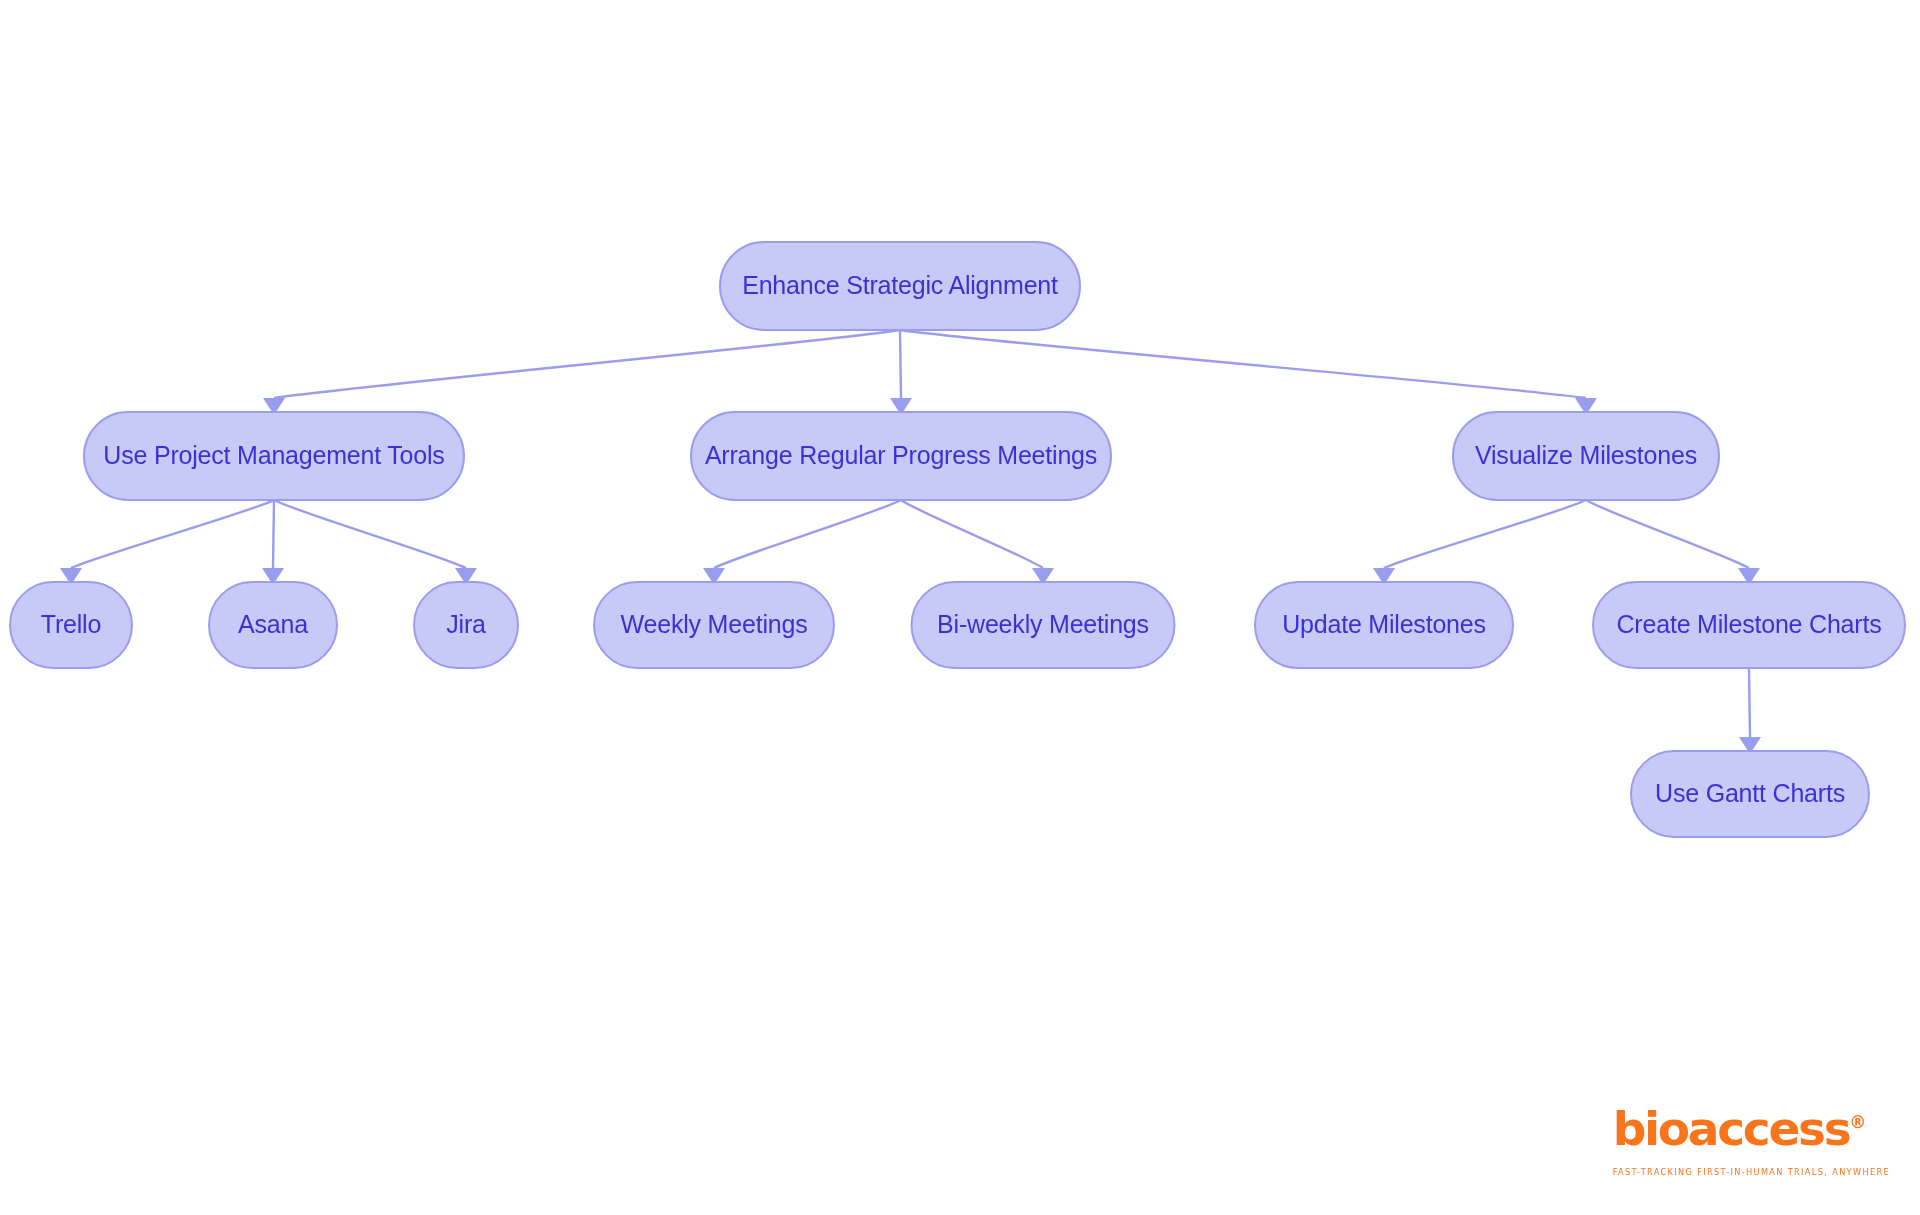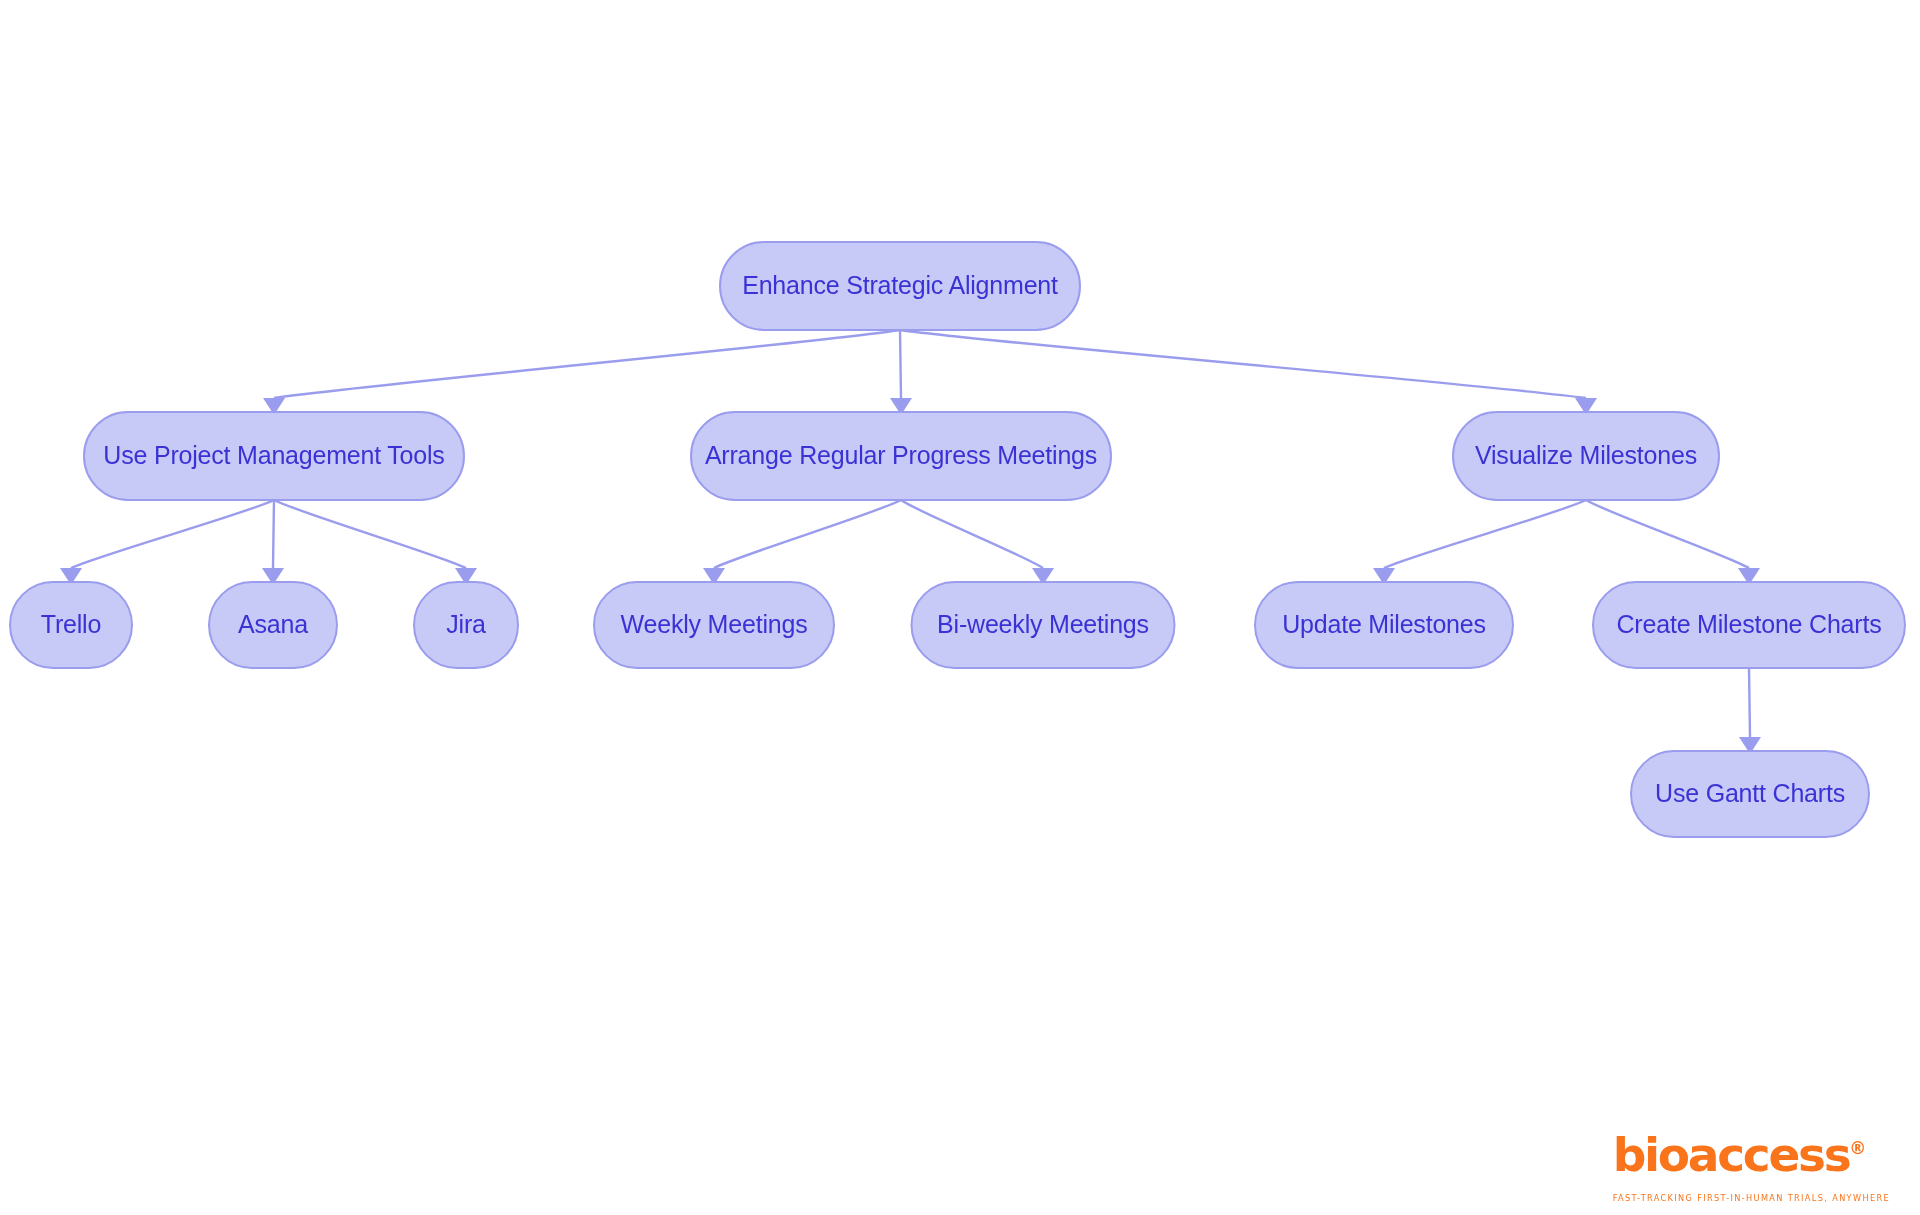--- a/index.html
+++ b/index.html
@@ -56,21 +56,21 @@
 
   .arrow-head {
     fill: #9a9ded;
     stroke: none;
   }
 
   
   #brand-logo {
     position: absolute;
     right: 30px;
-    bottom: 12px;
+    bottom: 38px;
     text-align: left;
     user-select: none;
   }
   #brand-wordmark {
     font-family: "DejaVu Sans", sans-serif;
     font-weight: bold;
     font-size: 47px;
     color: #f9741a;
     letter-spacing: -2.3px;
     line-height: 0.98;

